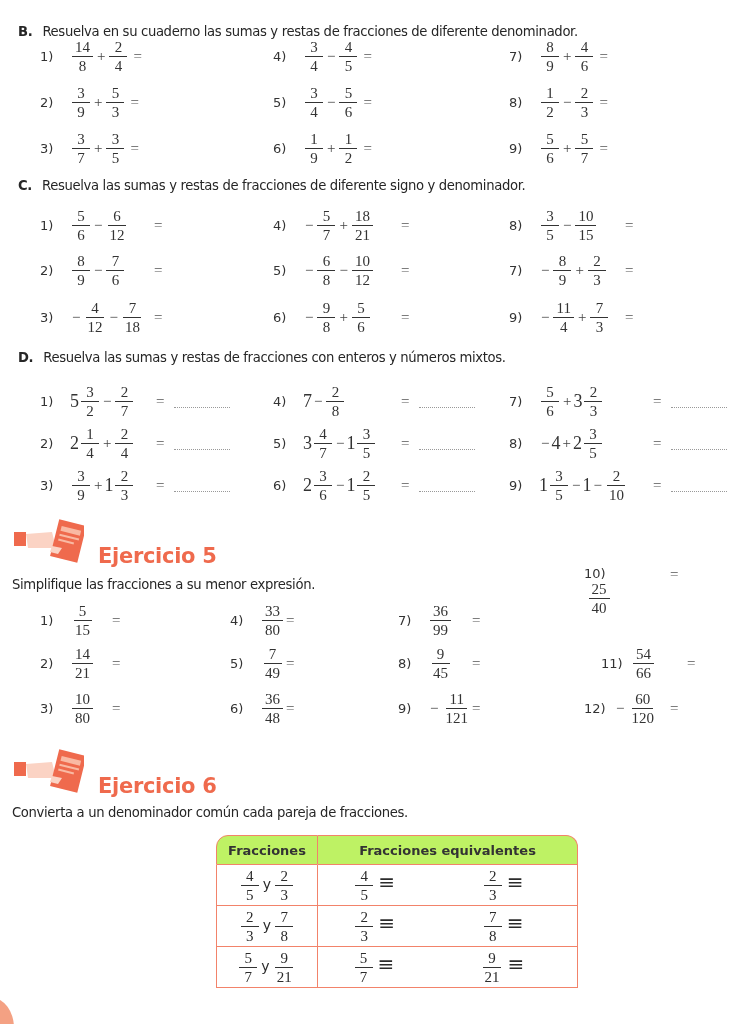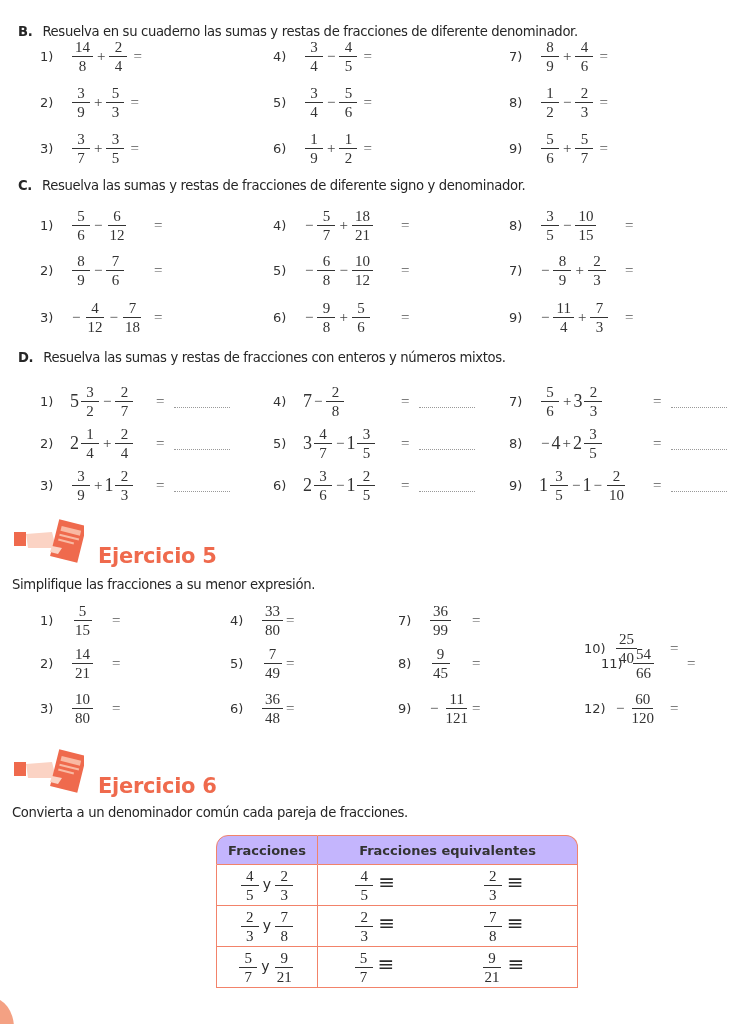--- a/index.html
+++ b/index.html
@@ -11,21 +11,21 @@
   .frac { display:inline-flex; flex-direction:column; align-items:center; vertical-align:middle; margin:0 2px; font-size:15px; line-height:16px; }
   .frac .n { padding:0 3px 1px; border-bottom:1px solid #333; min-width:12px; text-align:center; }
   .frac .d { padding:1px 3px 0; text-align:center; }
   .op { margin:0 2px; font-size:15px; color:#444; }
   .eq { margin-left:4px; color:#555; }
   .blank { display:inline-block; width:56px; border-bottom:1px dotted #999; margin-left:6px; height:12px; }
   .whole { font-size:18px; margin-right:0px; }
   .ex-head { position:absolute; left:12px; display:flex; align-items:flex-end; }
   .ex-title { font-family:"DejaVu Sans", sans-serif; font-weight:bold; font-size:21px; color:#ef6a4d; margin-left:14px; letter-spacing:-0.3px; }
   table.eqv { position:absolute; left:216px; top:835px; width:362px; border-collapse:separate; border-spacing:0; font-family:"Liberation Serif", serif; }
-  table.eqv th { background:#c4b5fd; font-family:"DejaVu Sans", sans-serif; font-weight:bold; font-size:13px; color:#333; height:26px; border-bottom:1.5px solid #f2836a; }
+  table.eqv th { background:#bef264; font-family:"DejaVu Sans", sans-serif; font-weight:bold; font-size:13px; color:#333; height:26px; border-bottom:1.5px solid #f2836a; }
   table.eqv td { height:38px; border-bottom:1.5px solid #f2836a; text-align:center; }
   table.eqv th:first-child, table.eqv td:first-child { border-left:1.5px solid #f2836a; border-right:1.5px solid #f2836a; width:98px; }
   table.eqv th:last-child, table.eqv td:last-child { border-right:1.5px solid #f2836a; }
   table.eqv th:first-child { border-top-left-radius:12px; border-top:1.5px solid #f2836a; }
   table.eqv th:last-child { border-top-right-radius:12px; border-top:1.5px solid #f2836a; }
   .y { font-family:"DejaVu Sans", sans-serif; font-size:14px; margin:0 2px; }
   .triple { font-size:20px; margin-left:3px; font-family:"DejaVu Sans", sans-serif; }
   .eqcell { display:flex; justify-content:space-around; align-items:center; }
   .corner { position:absolute; left:-30px; bottom:-34px; width:44px; height:60px; border-radius:50%; background:#f4a183; }
 </style>
@@ -501,21 +501,21 @@
     </div>
     <div class="item" style="left: 398px; top: 690px;">
       <span class="num">9)</span>
       <span class="op">−</span>
       <span class="frac">
         <span class="n">11</span>
         <span class="d">121</span>
       </span>
       <span class="eq" style="position: absolute; left: 70px;">=</span>
     </div>
-    <div class="item" style="left: 584px; top: 630px;">
+    <div class="item" style="left: 584px; top: 566px; flex-direction: column;">
       <span class="num">10)</span>
       <span class="frac">
         <span class="n">25</span>
         <span class="d">40</span>
       </span>
       <span class="eq" style="position: absolute; left: 82px;">=</span>
     </div>
     <div class="item" style="left: 601px; top: 645px;">
       <span class="num">11)</span>
       <span class="frac">

